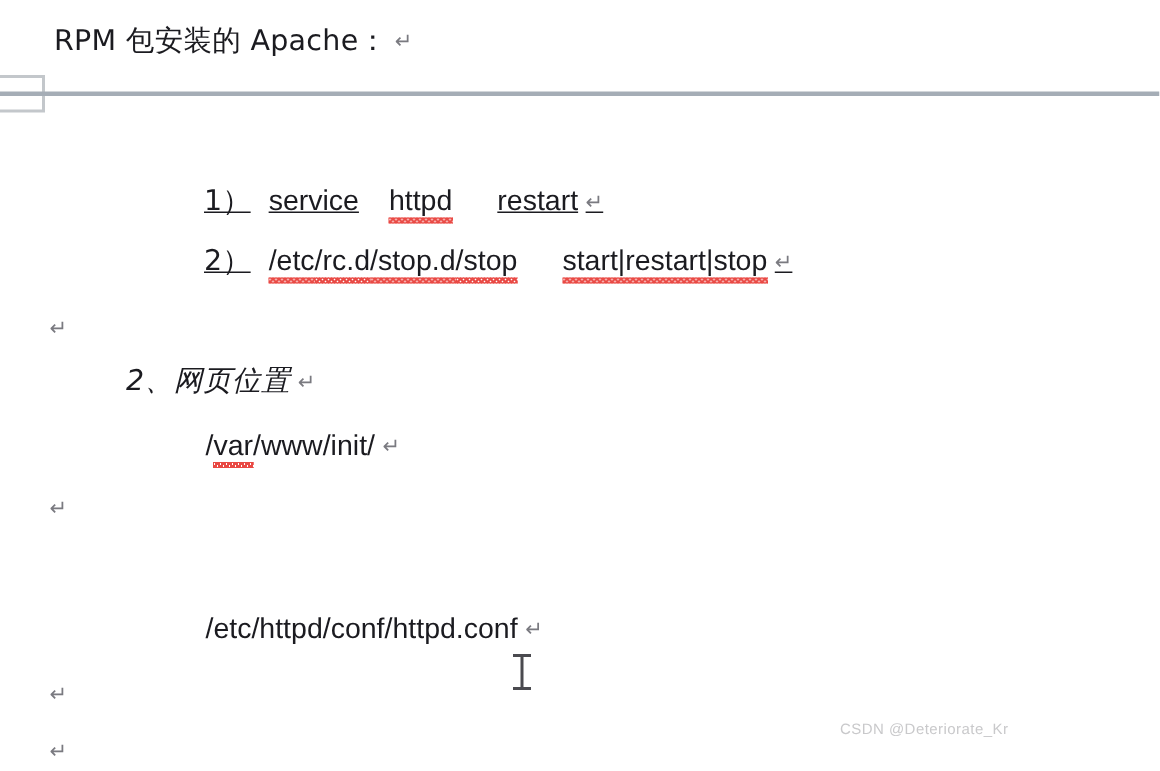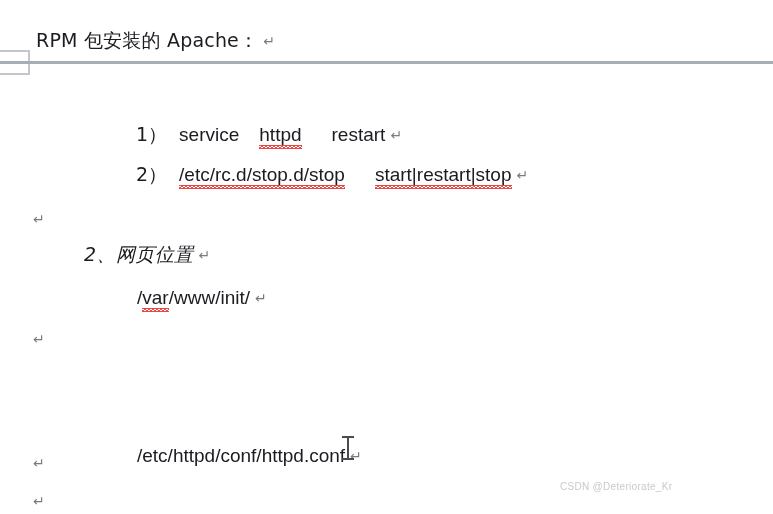--- a/index.html
+++ b/index.html
@@ -57,45 +57,45 @@
   .latin {
     font-family: "Liberation Sans", sans-serif;
   }
 
   
   .l-title {
     left: 36px;
     top: 18px;
     font-size: 19px;
     letter-spacing: 0.2px;
-    margin-top: 13px;
   }
 
   
   .l-h1 {
     font-size: 19px;
     letter-spacing: 0.4px;
   }
   .h1-pos-1 { left: 84px;  top: 84px; }
   .h1-pos-2 { left: 84px;  top: 245px; font-style: italic; }
   .h1-pos-3 { left: 84px;  top: 368px; }
 
   
   .l-h2 {
     font-size: 19px;
+    text-decoration: underline;
   }
   .h2-pos-1 { left: 136px; top: 125px; }
   .h2-pos-2 { left: 136px; top: 165px; }
 
   
   .l-path {
     font-size: 19px;
   }
   .path-pos-1 { left: 137px; top: 288px; }
-  .path-pos-2 { left: 137px; top: 410px; margin-top: 36px; }
+  .path-pos-2 { left: 137px; top: 410px; }
 
   
   .gap-sm { display: inline-block; width: 12px; }
   .gap-md { display: inline-block; width: 20px; }
   .gap-lg { display: inline-block; width: 30px; }
 
   
   .squiggle {
     position: relative;
     display: inline-block;

